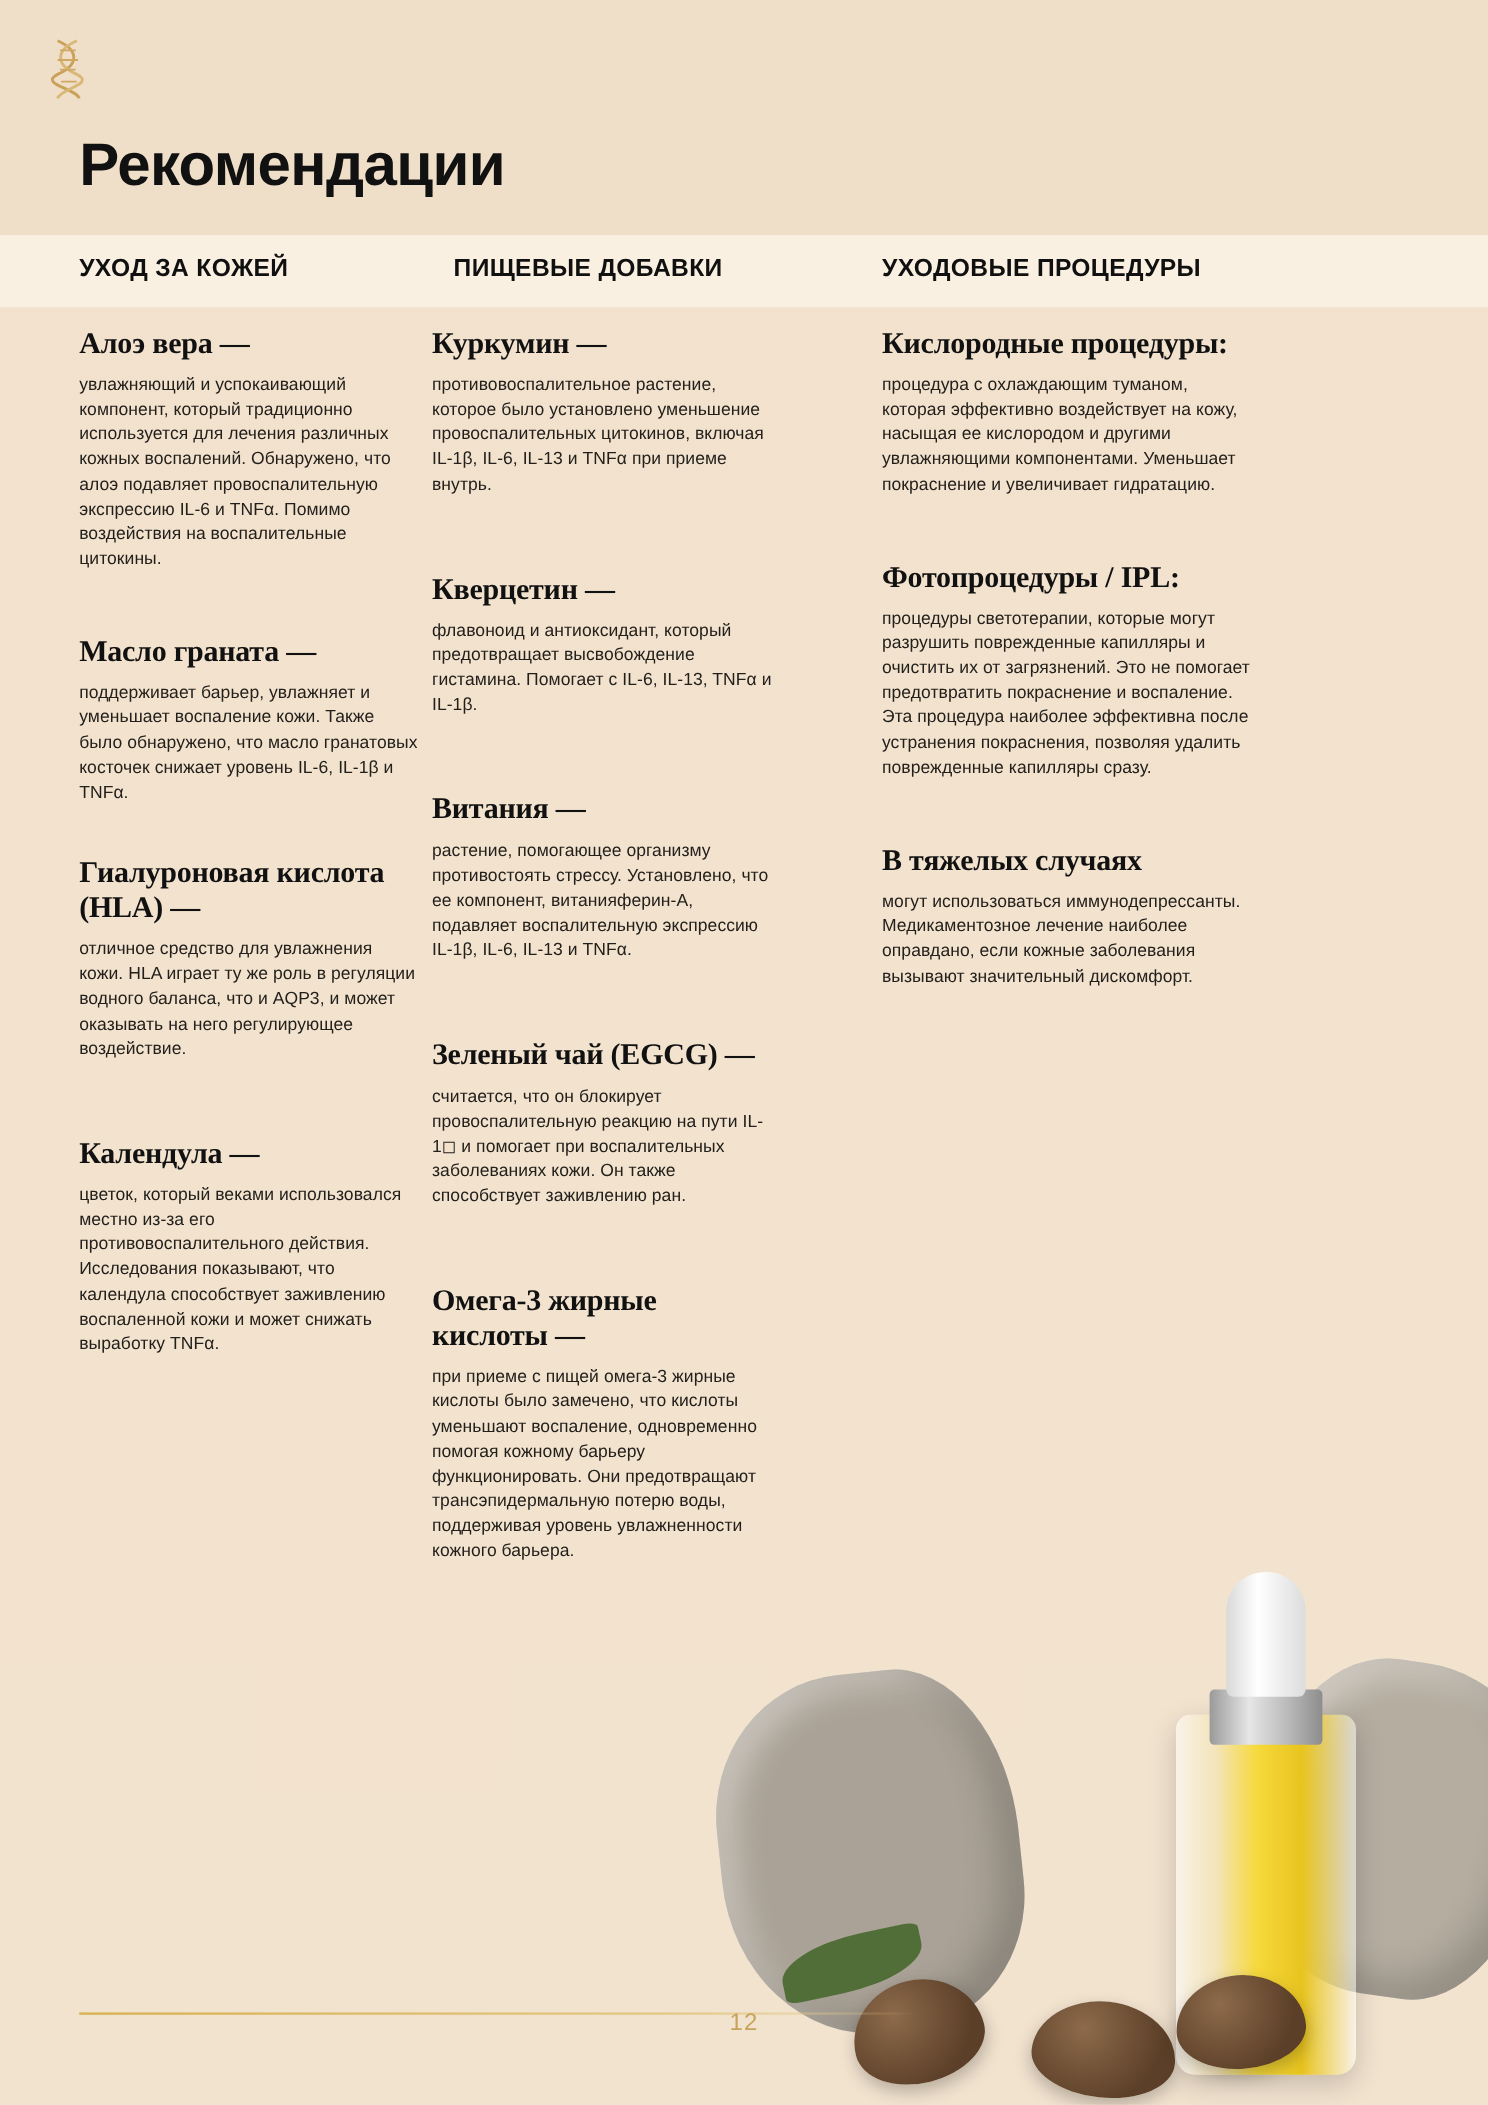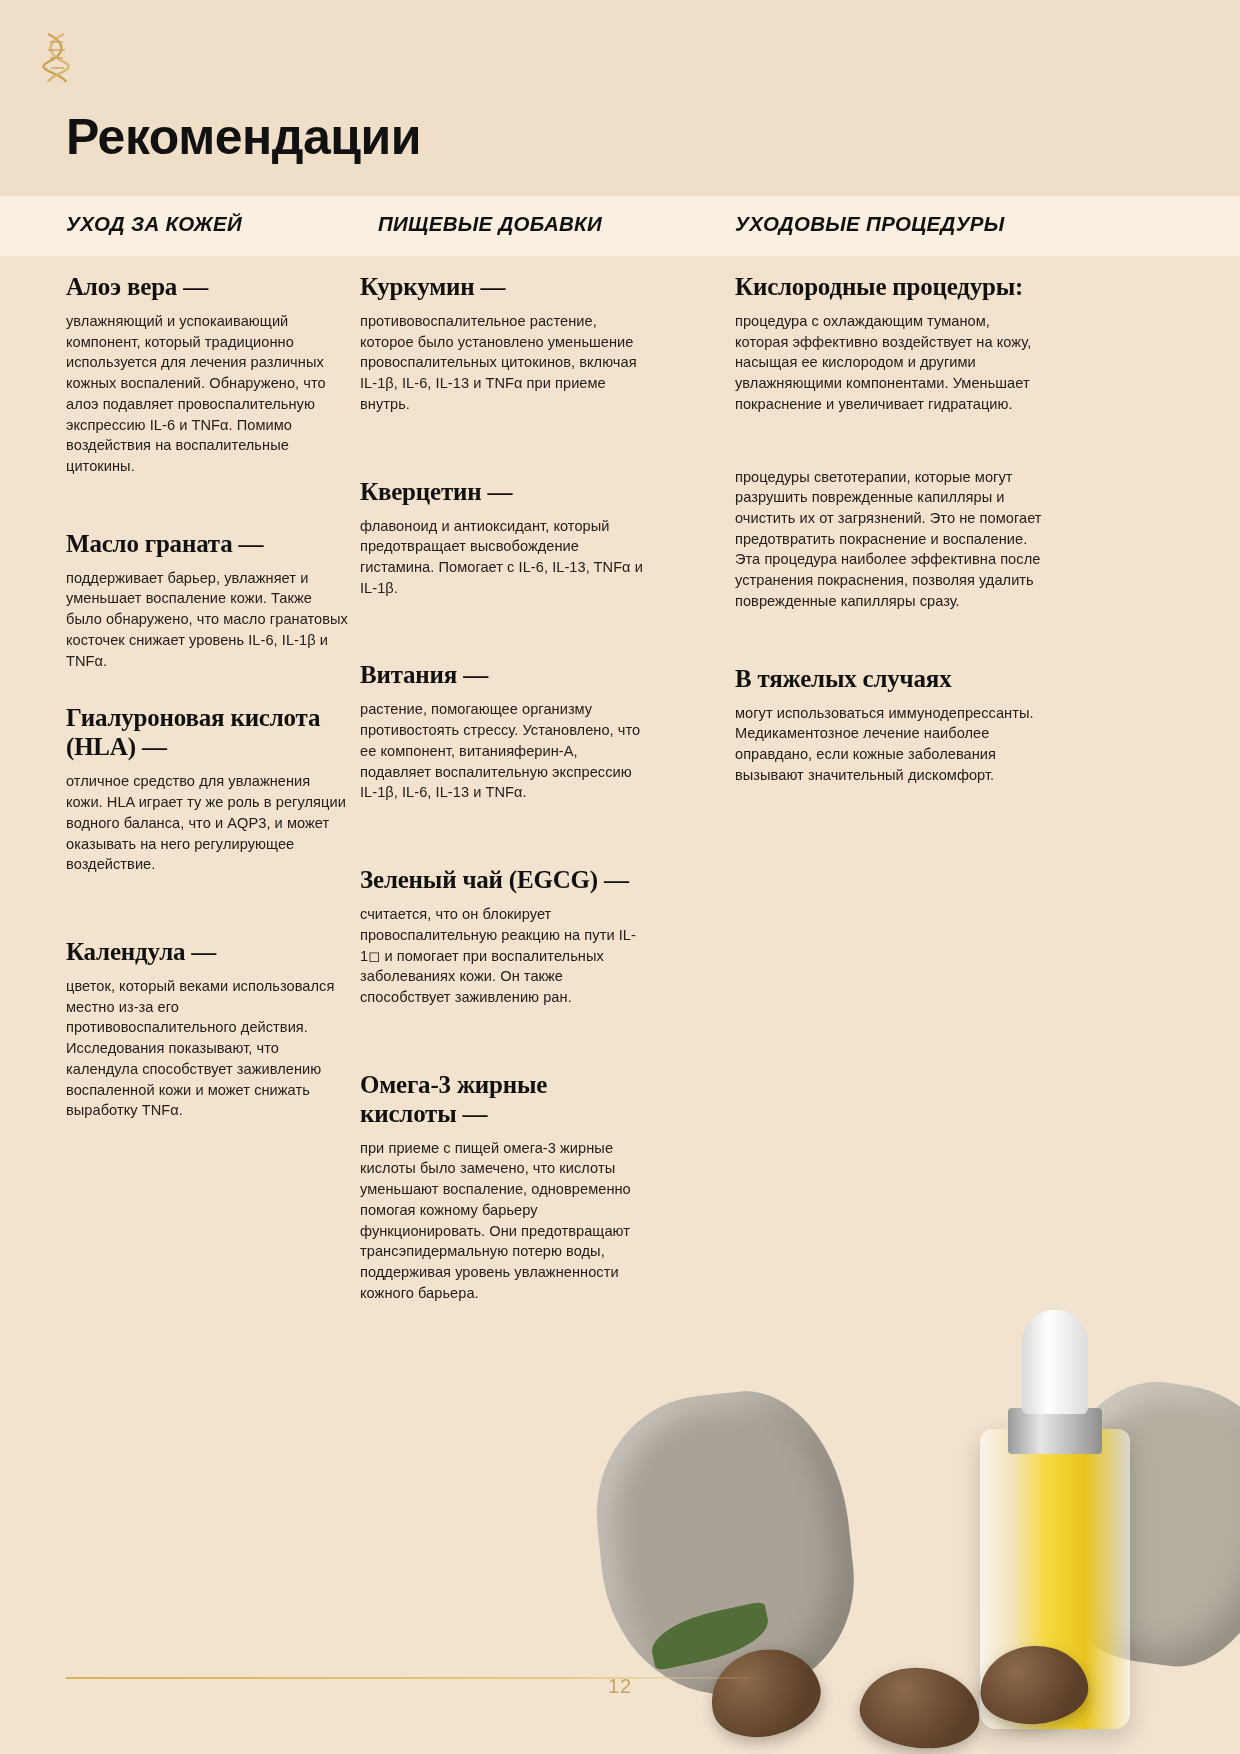--- a/index.html
+++ b/index.html
@@ -55,21 +55,20 @@
     height: 60px;
     background: #faf0e2;
   }
   .col-head {
     position: absolute;
     top: 212px;
     font-size: 20.5px;
     font-weight: bold;
     letter-spacing: 0.3px;
     color: #101010;
-    font-style: italic;
   }
   .col-head.c1 { left: 66px; }
   .col-head.c2 { left: 378px; }
   .col-head.c3 { left: 735px; }
 
   
   .col {
     position: absolute;
     top: 272px;
   }
@@ -92,21 +91,21 @@
     margin: 0;
     font-size: 14.6px;
     line-height: 1.42;
     color: #23201c;
     letter-spacing: 0.05px;
   }
 
   
   .gap-lg { margin-bottom: 52px; }
   .gap-xl { margin-bottom: 62px; }
-  .gap-md { margin-bottom: 32px; }
+  .gap-md { margin-bottom: 42px; }
 
   
   .photo {
     position: absolute;
     right: 0;
     bottom: 0;
     width: 560px;
     height: 600px;
     pointer-events: none;
   }
@@ -265,20 +264,21 @@
       <p>при приеме с пищей омега-3 жирные кислоты было замечено, что кислоты уменьшают воспаление, одновременно помогая кожному барьеру функционировать. Они предотвращают трансэпидермальную потерю воды, поддерживая уровень увлажненности кожного барьера.</p>
     </div>
   </div>
 
   <div class="col c3">
     <div class="entry gap-lg">
       <h3>Кислородные процедуры:</h3>
       <p>процедура с охлаждающим туманом, которая эффективно воздействует на кожу, насыщая ее кислородом и другими увлажняющими компонентами. Уменьшает покраснение и увеличивает гидратацию.</p>
     </div>
     <div class="entry gap-lg">
+      <h3>Фотопроцедуры / IPL:</h3>
       <p>процедуры светотерапии, которые могут разрушить поврежденные капилляры и очистить их от загрязнений. Это не помогает предотвратить покраснение и воспаление. Эта процедура наиболее эффективна после устранения покраснения, позволяя удалить поврежденные капилляры сразу.</p>
     </div>
     <div class="entry">
       <h3>В тяжелых случаях</h3>
       <p>могут использоваться иммунодепрессанты. Медикаментозное лечение наиболее оправдано, если кожные заболевания вызывают значительный дискомфорт.</p>
     </div>
   </div>
 
   <div class="photo">
     <div class="rock rock-left"></div>

